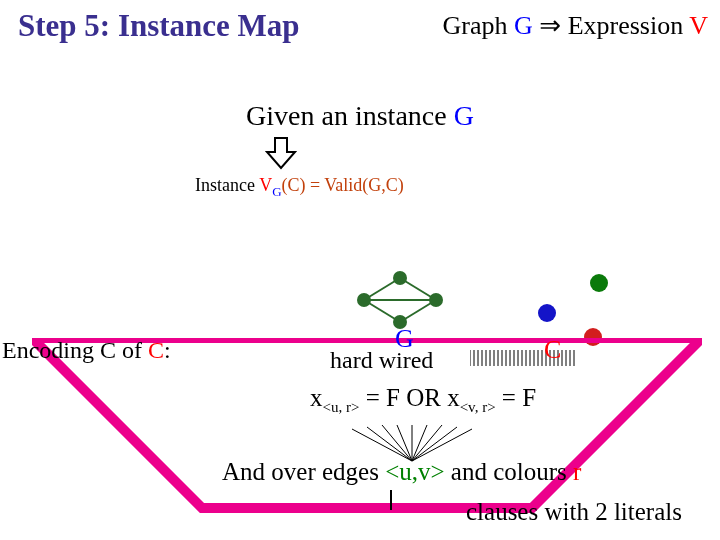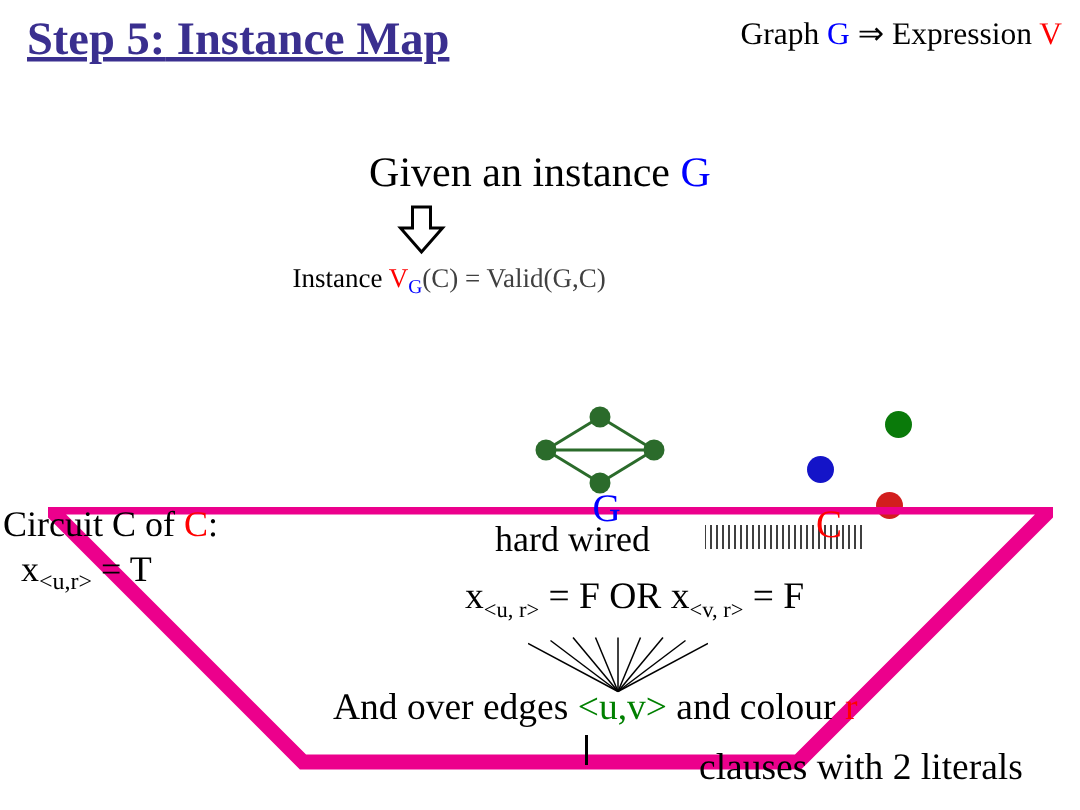--- a/index.html
+++ b/index.html
@@ -12,26 +12,26 @@
     overflow: hidden;
   }
   .title {
     position: absolute;
     top: 8px;
     left: 18px;
     font-size: 31px;
     font-weight: bold;
     color: #3a2f8f;
   }
-  .title .underline { text-decoration: underline; }
+  .title .underline { }
   .title-right {
     position: absolute;
     top: 10px;
     right: 12px;
-    font-size: 21px;
+    font-size: 26px;
     color: #000;
     text-align: right;
   }
   .title-right .g { color: #0000ff; }
   .title-right .v { color: #ff0000; }
   .given {
     position: absolute;
     top: 100px;
     width: 720px;
     text-align: center;
@@ -40,21 +40,21 @@
   }
   .given .g { color: #0000ff; }
   .circuit-line {
     position: absolute;
     top: 175px;
     left: 195px;
     font-size: 18px;
     color: #000;
   }
   .circuit-line .vg { color: #ff0000; }
-  .circuit-line .rest { color: #404040; }
+  .circuit-line .rest { color: #c2410c; }
   .circuit-line .gsub { color: #0000ff; font-size: 13px; vertical-align: sub; }
   .encoding {
     position: absolute;
     top: 335px;
     left: 2px;
     font-size: 24px;
     color: #000;
     line-height: 1.25;
   }
   .encoding .c { color: #ff0000; }
@@ -238,24 +238,21 @@
     </g>
   </svg>
 </div>
 
 <div class="label-g">G</div>
 <div class="hardwired">hard wired</div>
 <div class="label-c">C</div>
 
 <div class="encoding">
   <div>
-    <span>Circuit C of </span><span class="c">C</span><span>:</span>
-  </div>
-  <div>
-    <span>&nbsp;&nbsp;x</span><sub>&lt;u,r&gt;</sub><span> = T</span>
+    <span>Encoding C of </span><span class="c">C</span><span>:</span>
   </div>
 </div>
 
 <div class="formula">
   <span class="x">x</span><sub>&lt;u, r&gt;</sub><span> = F OR </span><span class="x">x</span><sub>&lt;v, r&gt;</sub><span> = F</span>
 </div>
 
 <div class="fan">
   <svg width="120" height="48" viewBox="0 0 120 48">
     <g stroke="#000" stroke-width="1">
@@ -266,18 +263,18 @@
       <line x1="60" y1="10" x2="60" y2="46"></line>
       <line x1="75" y1="10" x2="60" y2="46"></line>
       <line x1="90" y1="10" x2="60" y2="46"></line>
       <line x1="105" y1="12" x2="60" y2="46"></line>
       <line x1="120" y1="14" x2="60" y2="46"></line>
     </g>
   </svg>
 </div>
 
 <div class="andline">
-  <span>And over edges </span><span class="uv">&lt;u,v&gt;</span><span> and colour </span><span class="r">r</span>
+  <span>And over edges </span><span class="uv">&lt;u,v&gt;</span><span> and colours </span><span class="r">r</span>
 </div>
 
 <div class="short-bar"></div>
 
 <div class="clauses">clauses with 2 literals</div>
 
 </body></html>

